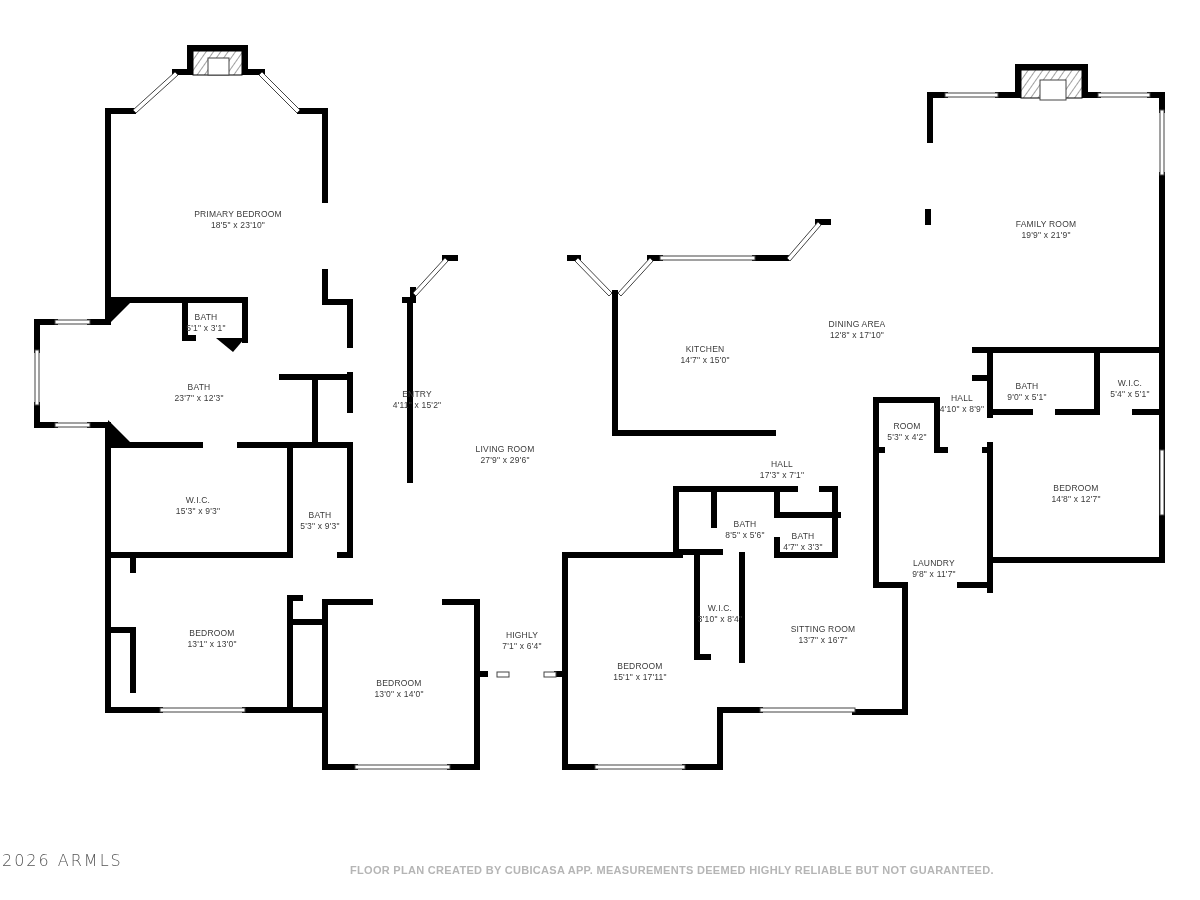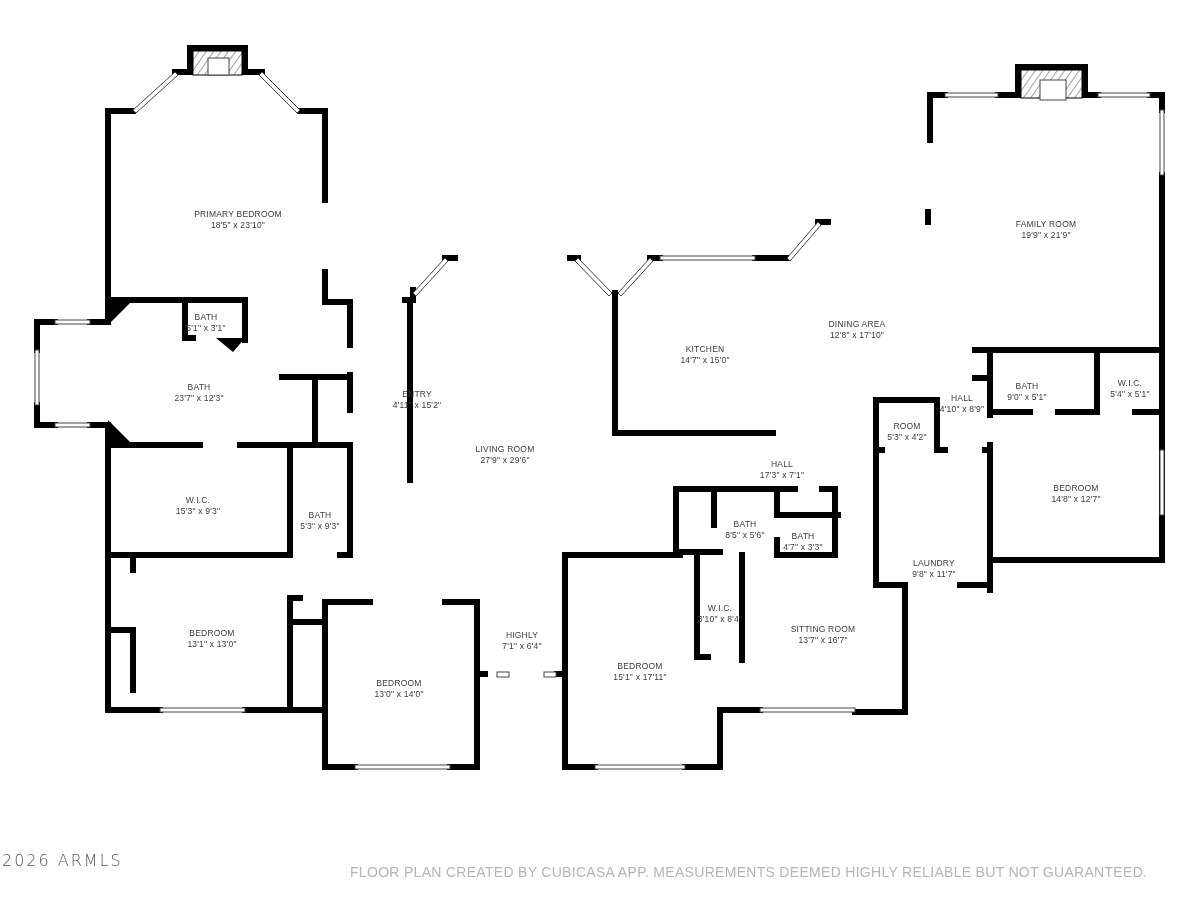--- a/index.html
+++ b/index.html
@@ -2,21 +2,21 @@
 <html><head>
 <meta charset="utf-8">
 <style>
   html, body { margin:0; padding:0; background:#ffffff; }
   body { width:1200px; height:900px; position:relative; overflow:hidden; font-family:"Liberation Sans", sans-serif; }
   #plan { position:absolute; left:0; top:0; width:1200px; height:900px; }
   .label { position:absolute; transform:translate(-50%,-50%); text-align:center; color:#3a3a3a; font-size:8.5px; line-height:11px; white-space:nowrap; letter-spacing:0.2px; }
   .label .name { display:block; }
   .label .dim { display:block; }
   .copyright { position:absolute; left:2px; top:851px; font-size:16px; color:#555; letter-spacing:2px; font-weight:300; font-family:"DejaVu Sans", sans-serif; }
-  .disclaimer { position:absolute; left:350px; top:864px; font-size:14px; color:#b5b5b5; letter-spacing:0.3px; }
+  .disclaimer { position:absolute; left:350px; top:864px; font-size:11px; color:#b5b5b5; letter-spacing:0.3px;font-weight:bold; }
 </style>
 </head>
 <body>
 
 <svg id="plan" width="1200" height="900" viewBox="0 0 1200 900">
   <defs>
     <pattern id="hatch" width="6" height="6" patternUnits="userSpaceOnUse" patternTransform="rotate(35)">
       <line x1="0" y1="0" x2="0" y2="6" stroke="#444" stroke-width="1"></line>
     </pattern>
   </defs>

